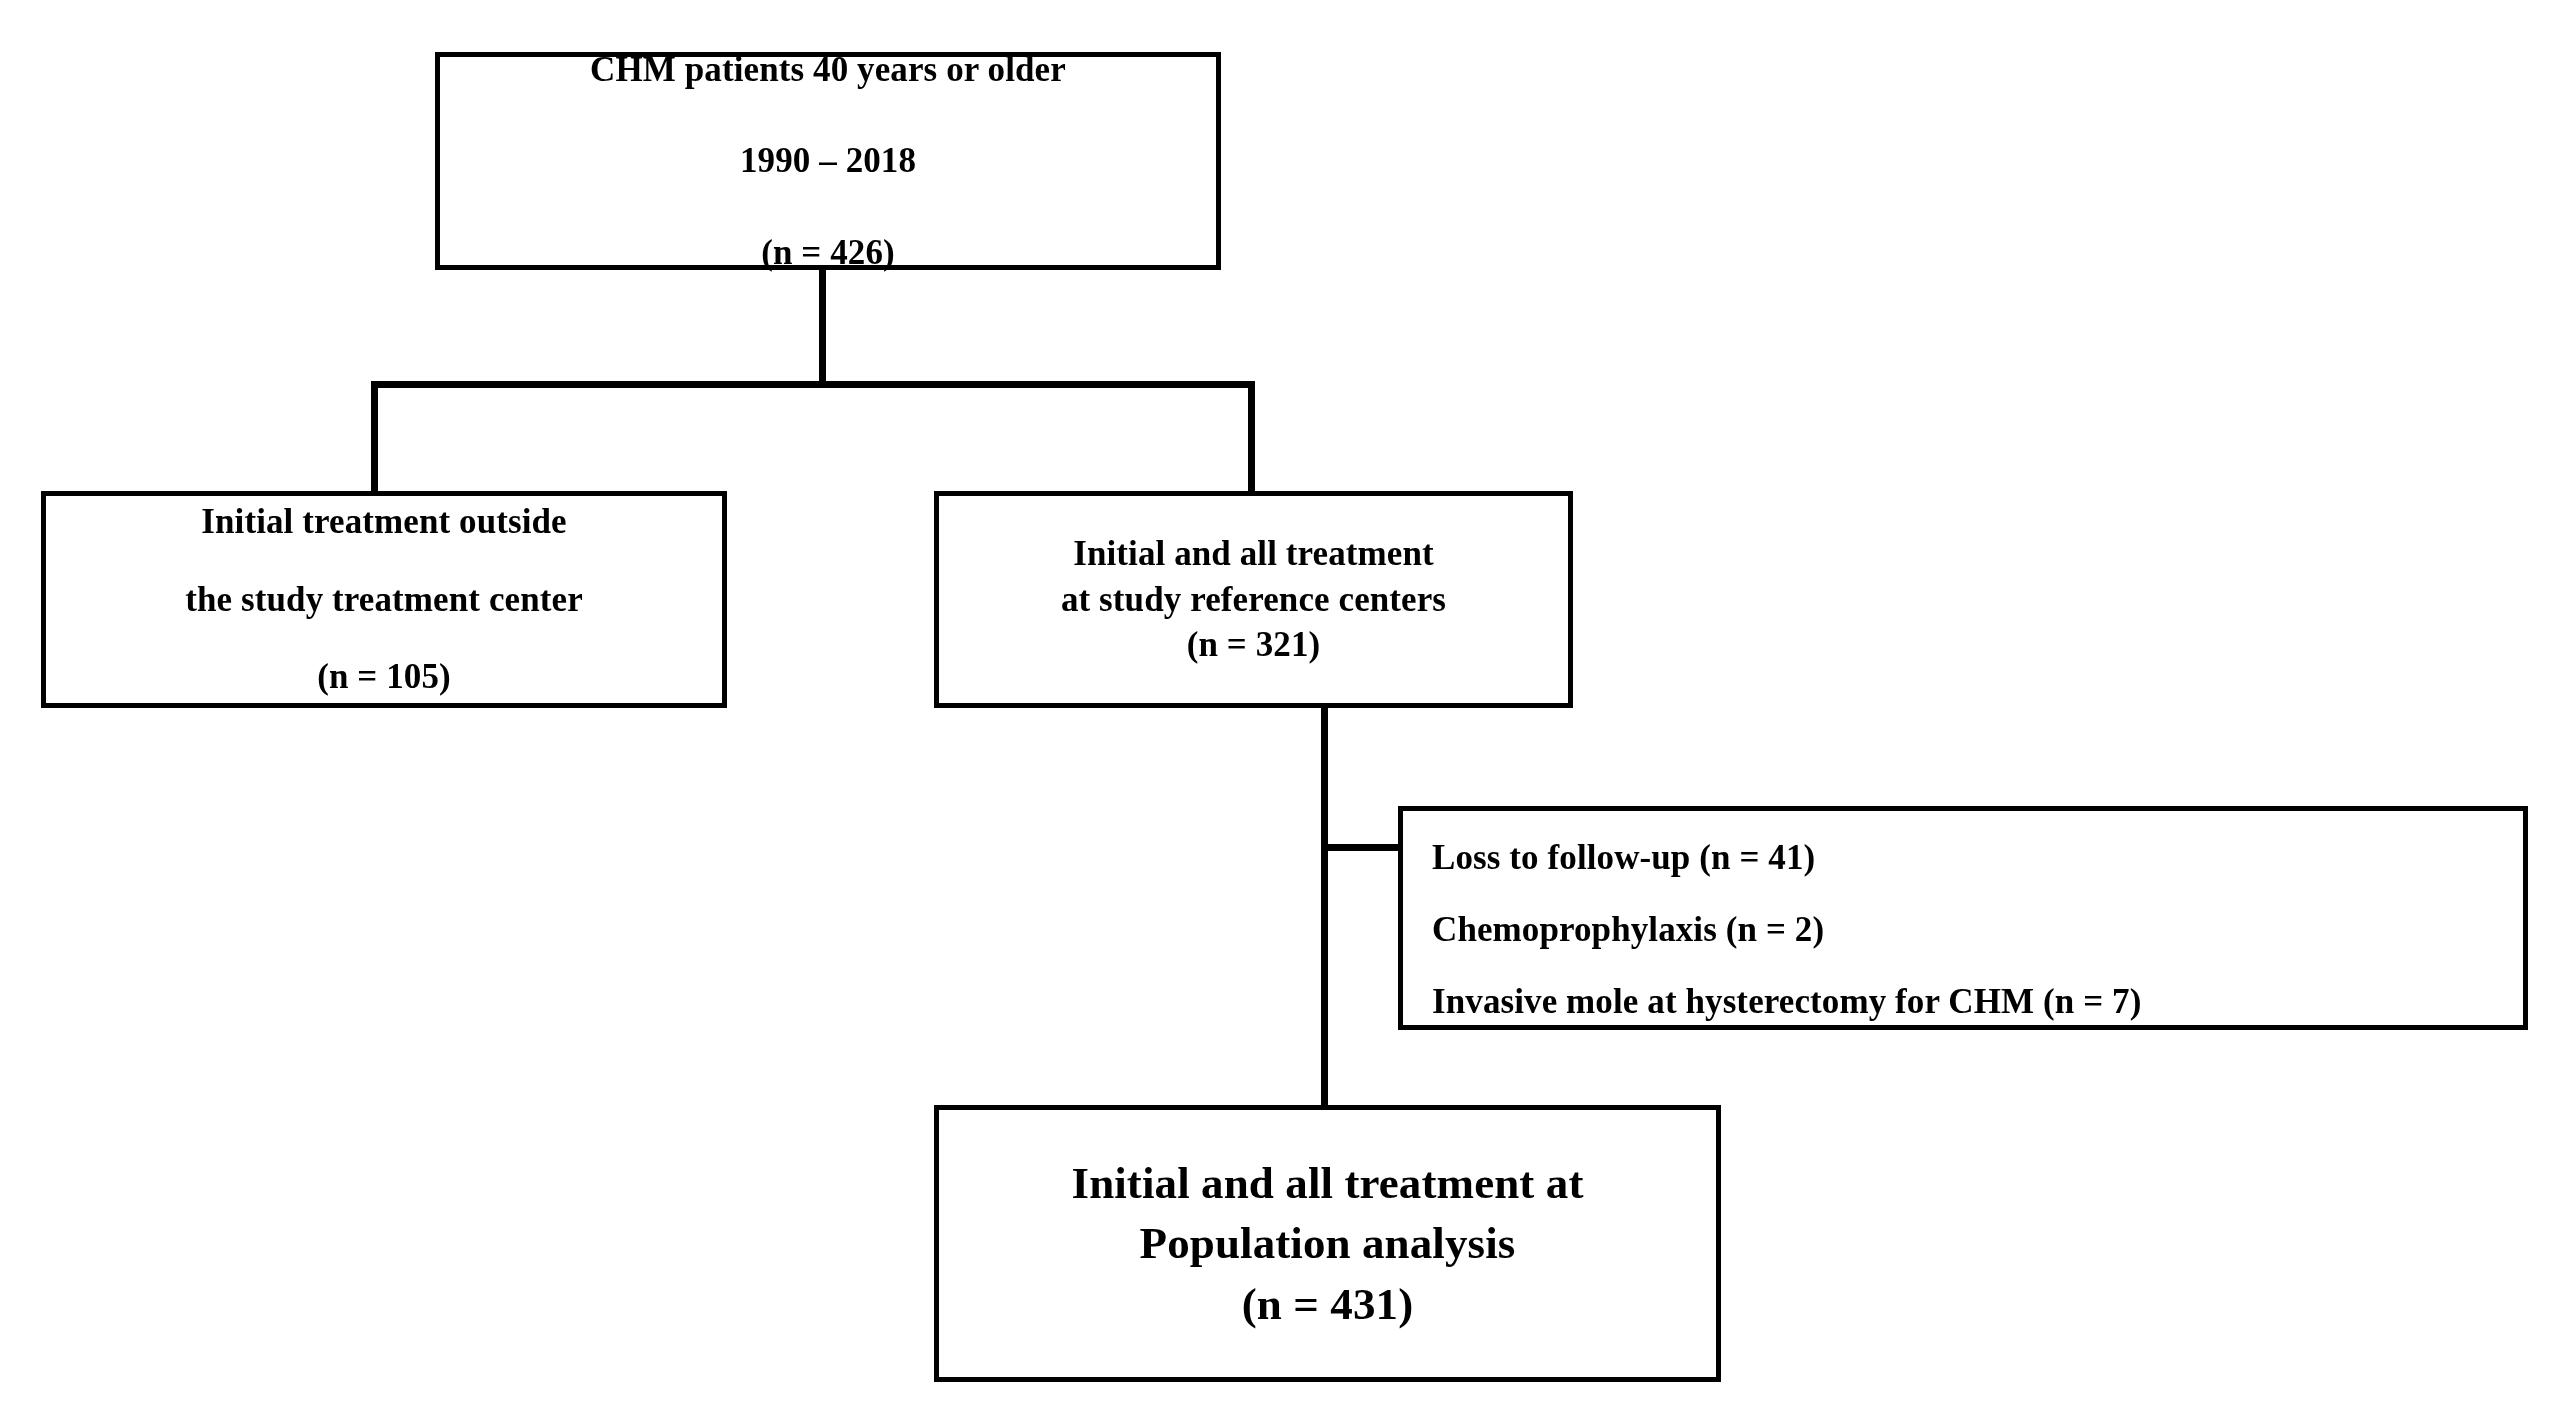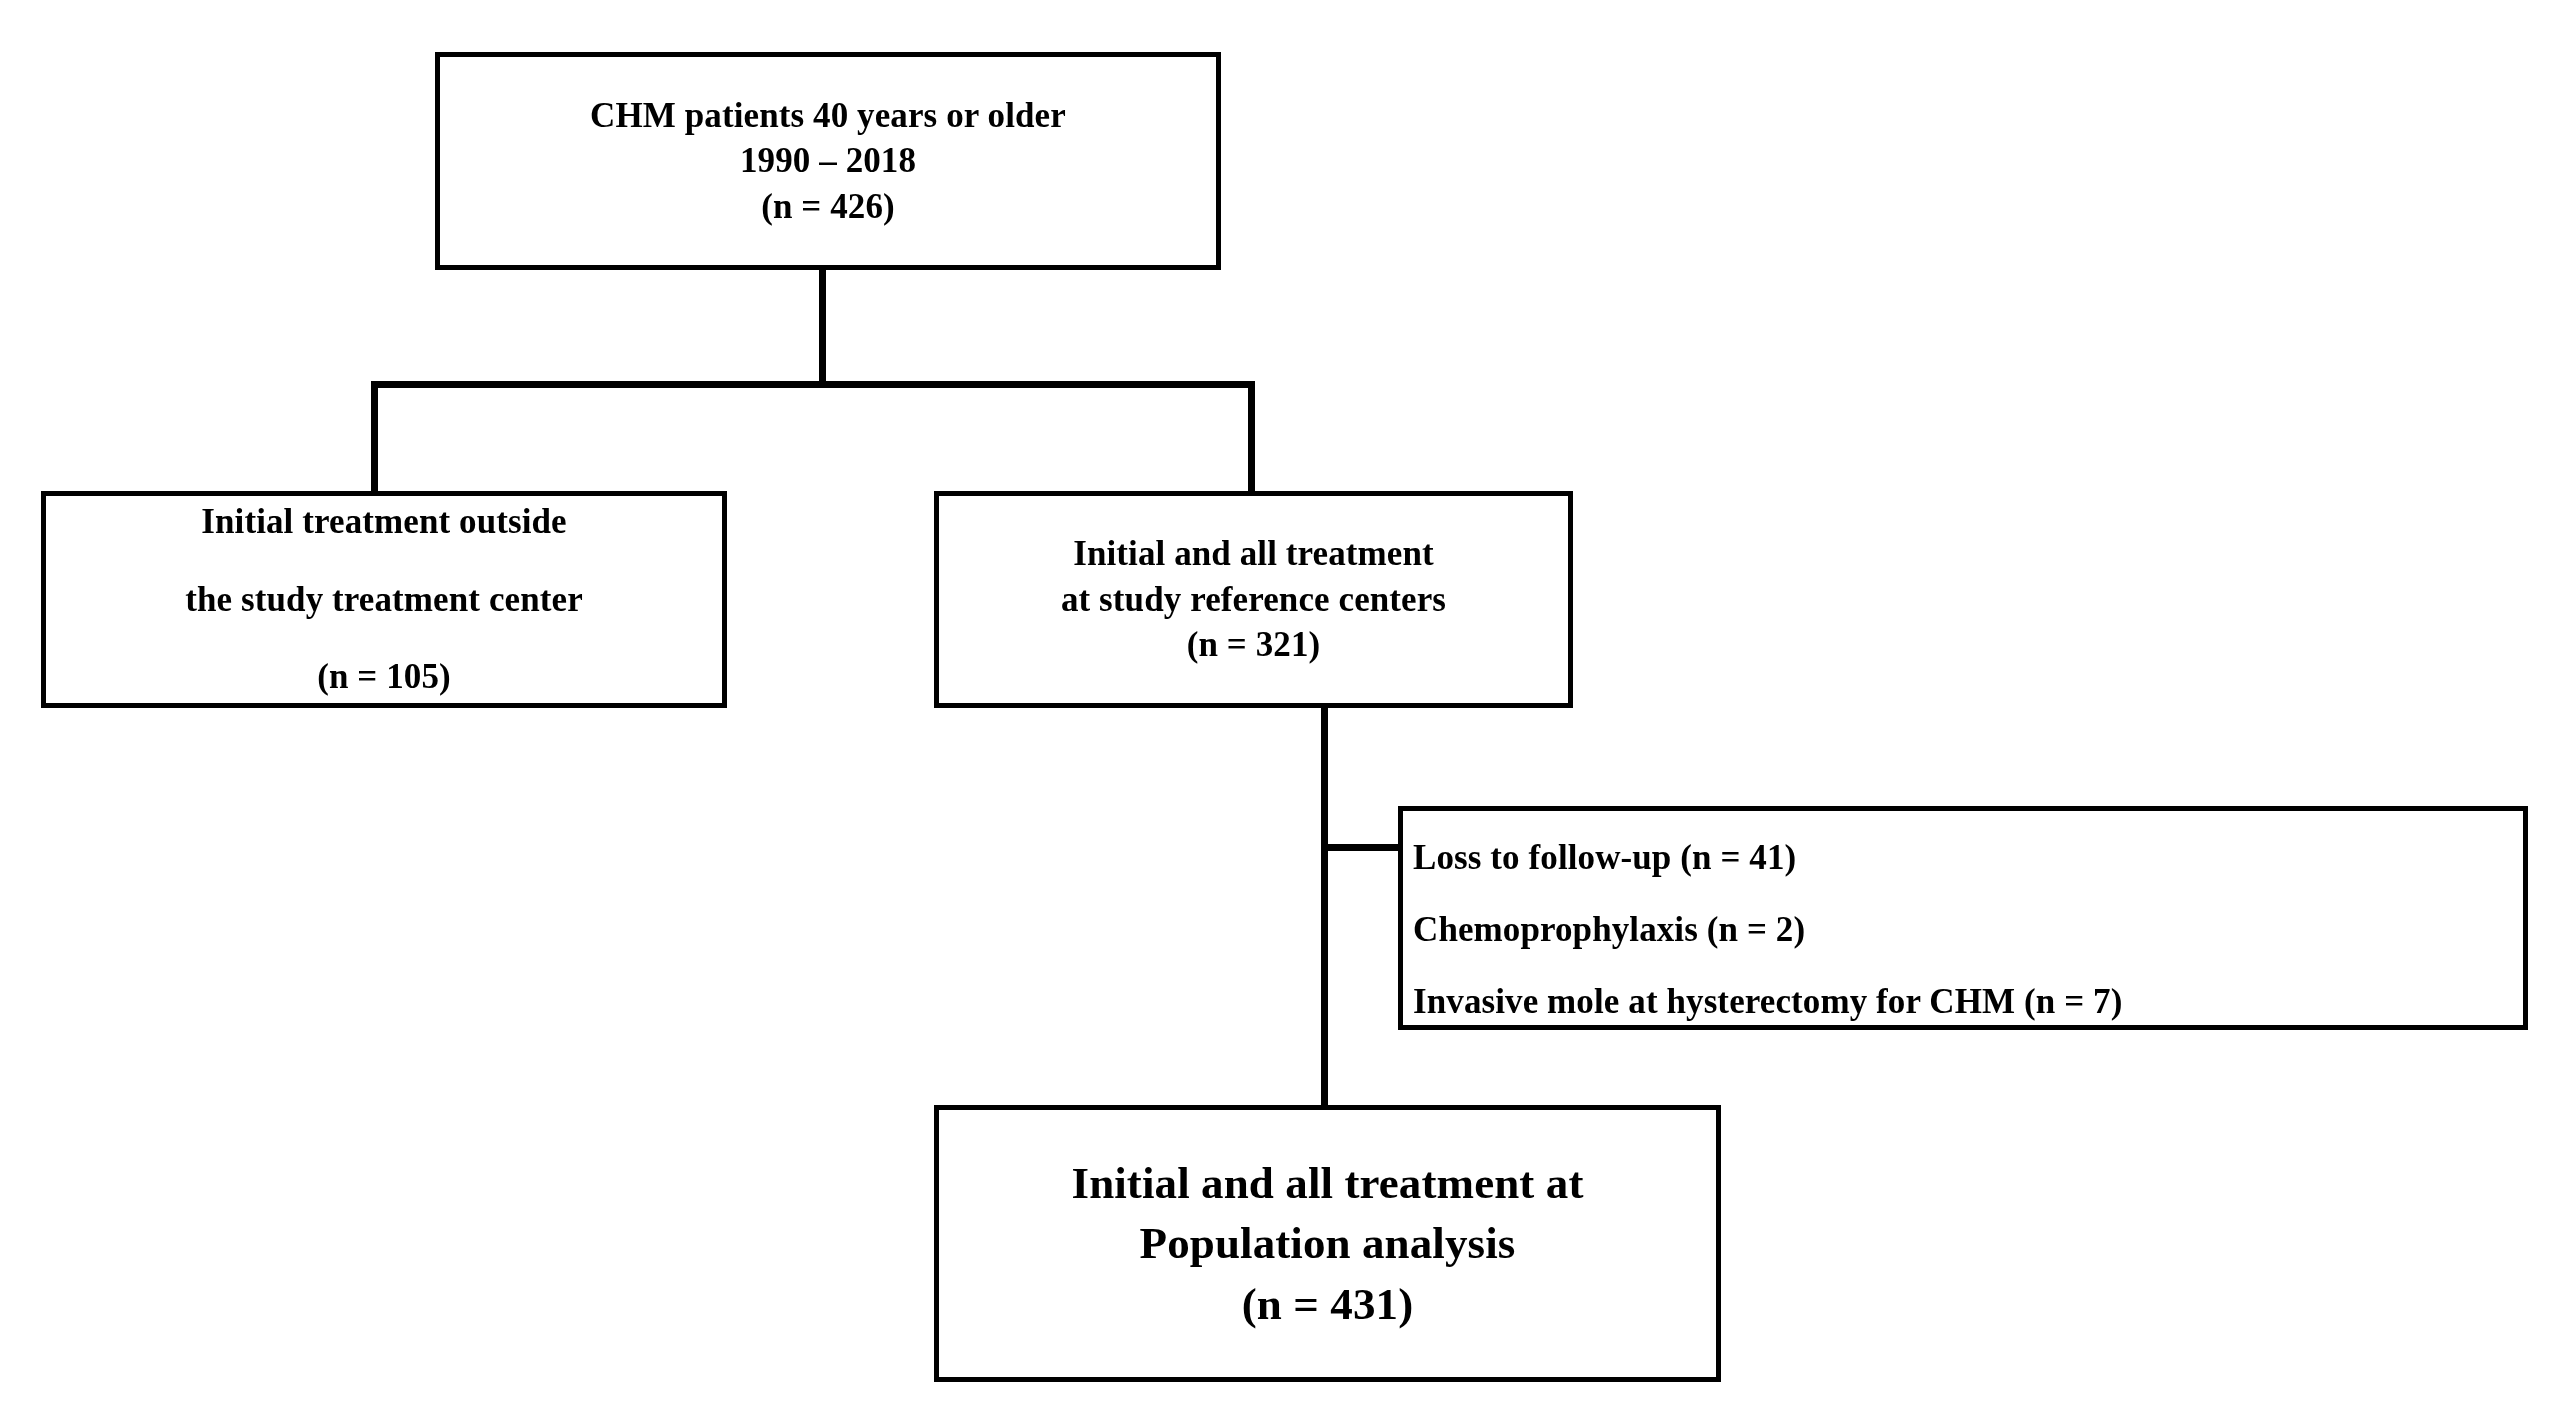--- a/index.html
+++ b/index.html
@@ -34,27 +34,27 @@
   }
   .node .line {
     font-weight: bold;
     color: #000000;
     font-size: 35px;
     line-height: 1.30;
     white-space: nowrap;
     letter-spacing: 0.1px;
   }
   .node.left-align .line {
-    padding-left: 10px;
+    padding-left: 29px;
     text-align: left;
     margin-top: 24px;
   }
 
   
-  #node-top       { left: 435px;  top: 52px;   width: 786px; height: 218px; }
+  #node-top       { left: 435px;  top: 52px;   width: 786px; height: 218px; gap: 46px; }
   #node-excluded  { left: 41px;   top: 491px;  width: 686px; height: 217px; gap: 32px; }
   #node-included  { left: 934px; top: 491px;  width: 639px; height: 217px; }
   #node-losses    { left: 1398px; top: 806px; width: 1130px; height: 224px; }
   #node-final     { left: 934px; top: 1105px; width: 787px; height: 277px; }
 
   #node-top .line      { font-size: 35px; }
   #node-losses .line   { font-size: 35px; line-height: 1.38; }
   #node-final .line    { font-size: 45px; line-height: 1.34; }
 
   

